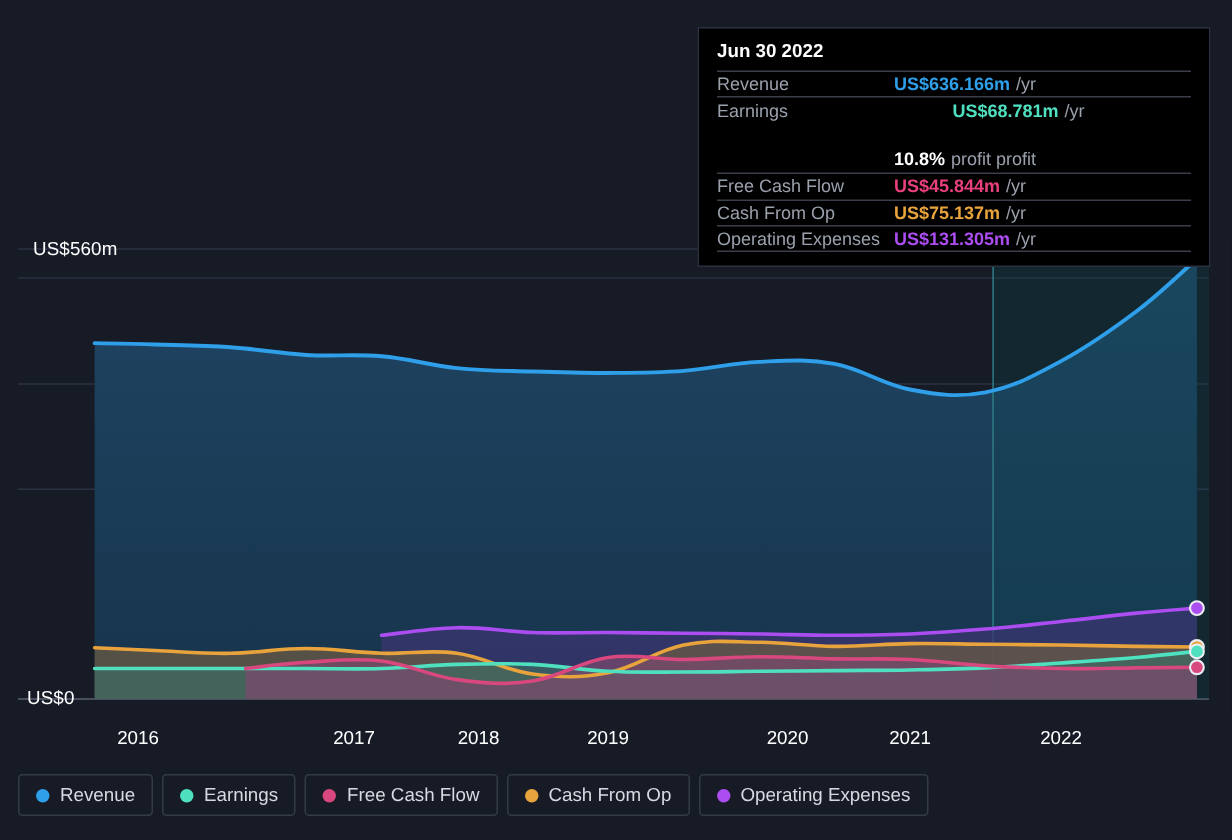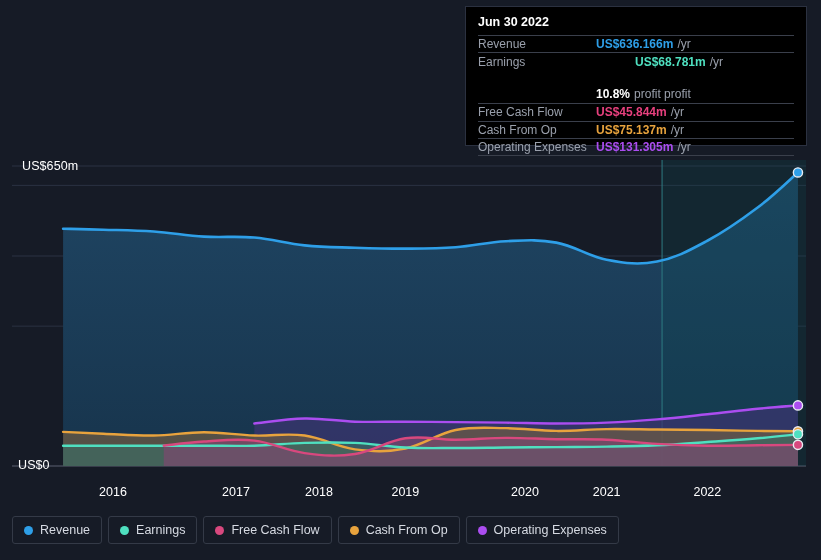--- a/index.html
+++ b/index.html
@@ -33,22 +33,22 @@
     color: #ffffff;
     font-size: 12.5px;
     text-align: center;
     transform: translateX(-50%);
     white-space: nowrap;
   }
 
   
   #tooltip {
     position: absolute;
-    left: 465px; top: 6px;
-    width: 342px; height: 140px;
+    left: 465px; top: 18px;
+    width: 342px; height: 160px;
     background: #000000;
     border: 1px solid #2b3140;
     padding: 8px 12px 4px 12px;
   }
   #tooltip-date {
     color: #ffffff;
     font-size: 12.5px;
     font-weight: bold;
     padding-bottom: 6px;
   }
@@ -123,25 +123,25 @@
           <path d="M163.76,285.69 C171.31,284.91 187.04,282.49 204.03,281.54 C221.02,280.59 235.49,278.45 254.36,280.62 C273.24,282.78 285.82,290.57 304.69,293.08 C323.57,295.59 336.15,296.77 355.03,294.00 C373.90,291.23 386.48,280.99 405.36,278.31 C424.23,275.63 436.81,279.78 455.69,279.69 C474.56,279.61 487.15,277.93 506.02,277.85 C524.90,277.76 537.48,278.88 556.35,279.23 C575.23,279.58 587.81,278.83 606.69,279.69 C625.56,280.56 638.14,282.72 657.02,283.85 C675.89,284.97 688.47,285.43 707.35,285.69 C726.22,285.95 740.69,285.39 757.68,285.23 C774.67,285.07 790.40,284.91 797.95,284.84" fill="none" stroke="#d8487e" stroke-width="2.4" stroke-linecap="round" stroke-linejoin="round"></path>
           <circle cx="797.9468791500738" cy="12.461538461538453" r="4.6" fill="#2e9fe8" stroke="#e9ecf2" stroke-width="1.4"></circle>
           <circle cx="797.9468791500738" cy="245.3976923076923" r="4.6" fill="#ab4df0" stroke="#e9ecf2" stroke-width="1.4"></circle>
           <circle cx="797.9468791500738" cy="271.3213846153846" r="4.6" fill="#e8a33d" stroke="#e9ecf2" stroke-width="1.4"></circle>
           <circle cx="797.9468791500738" cy="274.2549230769231" r="4.6" fill="#4fe0c0" stroke="#e9ecf2" stroke-width="1.4"></circle>
           <circle cx="797.9468791500738" cy="284.8412307692308" r="4.6" fill="#d8487e" stroke="#e9ecf2" stroke-width="1.4"></circle>
         </g>
     </svg>
   </div>
 
-  <div class="axis-label" id="y-top-label">US$650m</div>
+  <div class="axis-label" id="y-top-label">US$560m</div>
   <div class="axis-label" id="y-zero-label">US$0</div>
 
   <div id="x-ticks">
-      <div class="x-tick" style="left: 113px;">2016</div>
+      <div class="x-tick" style="left: 92px;">2016</div>
       <div class="x-tick" style="left: 204.029px; margin-left: 32px;">2017</div>
       <div class="x-tick" style="left: 319px;">2018</div>
       <div class="x-tick" style="left: 405.357px;">2019</div>
       <div class="x-tick" style="left: 525px;">2020</div>
       <div class="x-tick" style="left: 606.685px;">2021</div>
       <div class="x-tick" style="left: 707.349px;">2022</div>
     </div>
 
   <div id="tooltip">
     <div id="tooltip-date">Jun 30 2022</div>

